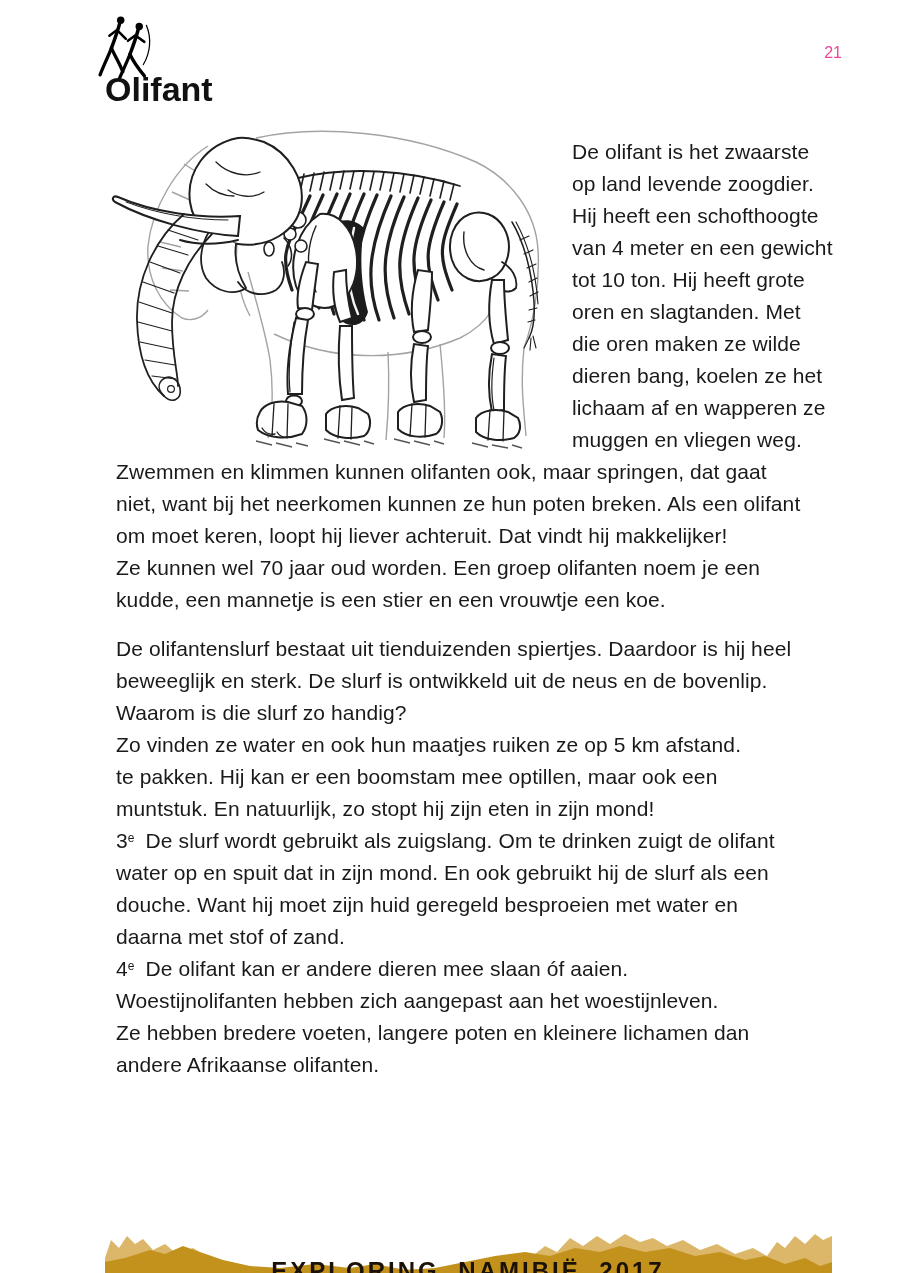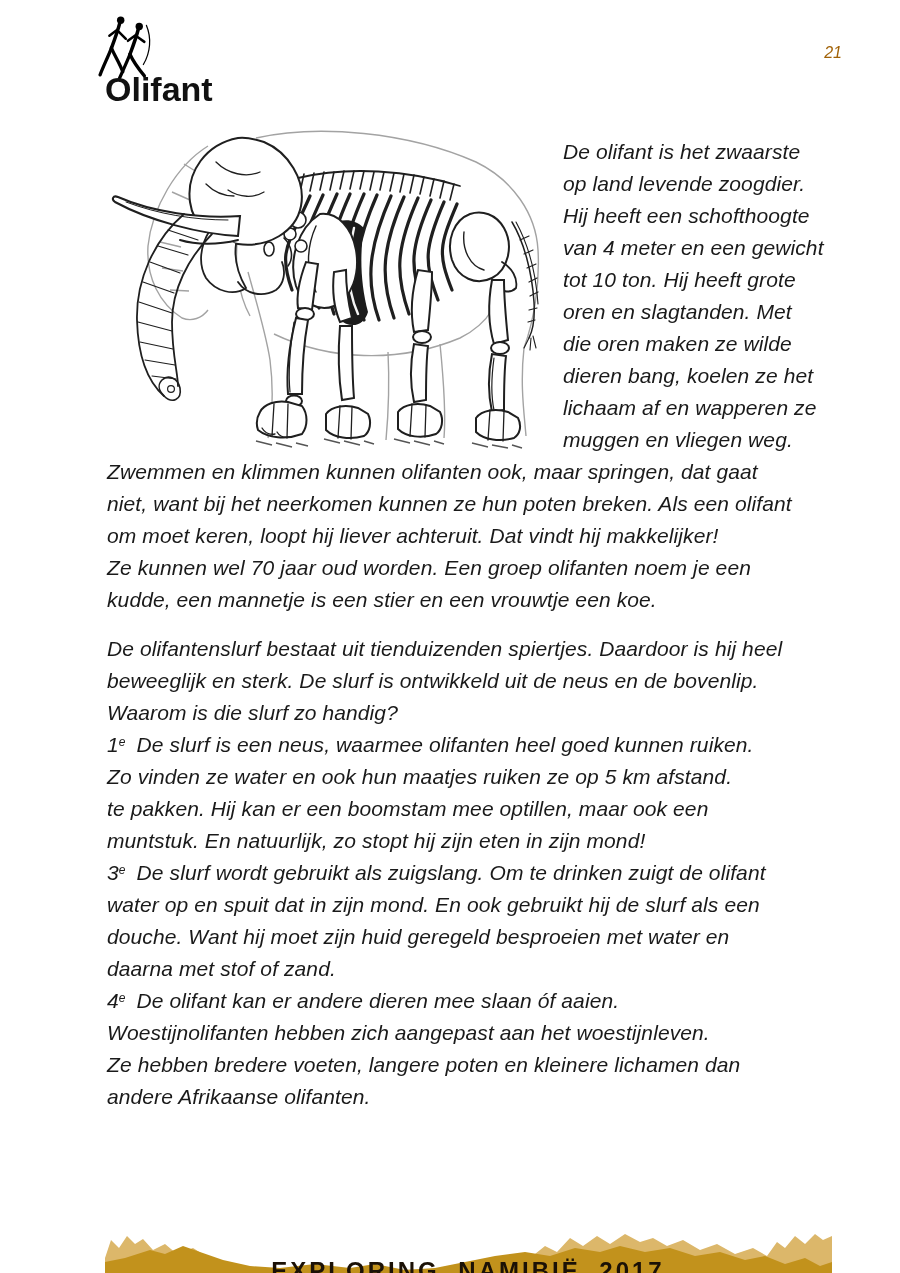--- a/index.html
+++ b/index.html
@@ -8,31 +8,31 @@
     position:relative;
     width:900px; height:1273px;
     background:#ffffff;
     font-family:"Liberation Sans", sans-serif;
     color:#1a1a1a;
     overflow:hidden;
   }
   .logo { position:absolute; left:98px; top:12px; width:66px; height:68px; }
   .page-number {
     position:absolute; right:58px; top:44px;
-    font-size:16px; color:#a16207;font-style:italic;
+    font-size:16px; color:#ec4899;
   }
   .title {
     position:absolute; left:105px; top:70px; width:737px;
     font-size:34px; font-weight:700; color:#111;
     letter-spacing:0px;
   }
   .illustration { position:absolute; left:88px; top:122px; width:458px; height:328px; }
   .content {
-    position:absolute; left:107px; top:136px; width:737px;
-    font-size:21px; line-height:32px; letter-spacing:0.1px;font-style:italic;
+    position:absolute; left:116px; top:136px; width:737px;
+    font-size:21px; line-height:32px; letter-spacing:0.1px;
   }
   .intro { margin-left:456px; }
   .text-line { white-space:nowrap; height:32px; }
   .block-b { margin-top:17px; }
   .block-c { }
   sup.ord { font-size:12px; line-height:0; vertical-align:6px; }
   .li-text { margin-left:11px; }
   .banner { position:absolute; left:105px; top:1228px; width:727px; height:66px;text-align:center; }
   .banner svg text {
     font-family:"Liberation Sans", sans-serif;
@@ -192,21 +192,20 @@
         <div class="text-line">Zwemmen en klimmen kunnen olifanten ook, maar springen, dat gaat</div>
         <div class="text-line">niet, want bij het neerkomen kunnen ze hun poten breken. Als een olifant</div>
         <div class="text-line">om moet keren, loopt hij liever achteruit. Dat vindt hij makkelijker!</div>
         <div class="text-line">Ze kunnen wel 70 jaar oud worden. Een groep olifanten noem je een</div>
         <div class="text-line">kudde, een mannetje is een stier en een vrouwtje een koe.</div>
       </div>
     <div class="block-b">
         <div class="text-line">De olifantenslurf bestaat uit tienduizenden spiertjes. Daardoor is hij heel</div>
         <div class="text-line">beweeglijk en sterk. De slurf is ontwikkeld uit de neus en de bovenlip.</div>
         <div class="text-line">Waarom is die slurf zo handig?</div>
-        <div class="text-line"><span>1</span><sup class="ord">e</sup><span class="li-text">De slurf is een neus, waarmee olifanten heel goed kunnen ruiken.</span></div>
         <div class="text-line">Zo vinden ze water en ook hun maatjes ruiken ze op 5 km afstand.</div>
         <div class="text-line">te pakken. Hij kan er een boomstam mee optillen, maar ook een</div>
         <div class="text-line">muntstuk. En natuurlijk, zo stopt hij zijn eten in zijn mond!</div>
         <div class="text-line"><span>3</span><sup class="ord">e</sup><span class="li-text">De slurf wordt gebruikt als zuigslang. Om te drinken zuigt de olifant</span></div>
         <div class="text-line">water op en spuit dat in zijn mond. En ook gebruikt hij de slurf als een</div>
         <div class="text-line">douche. Want hij moet zijn huid geregeld besproeien met water en</div>
         <div class="text-line">daarna met stof of zand.</div>
         <div class="text-line"><span>4</span><sup class="ord">e</sup><span class="li-text">De olifant kan er andere dieren mee slaan óf aaien.</span></div>
       </div>
     <div class="block-c">

